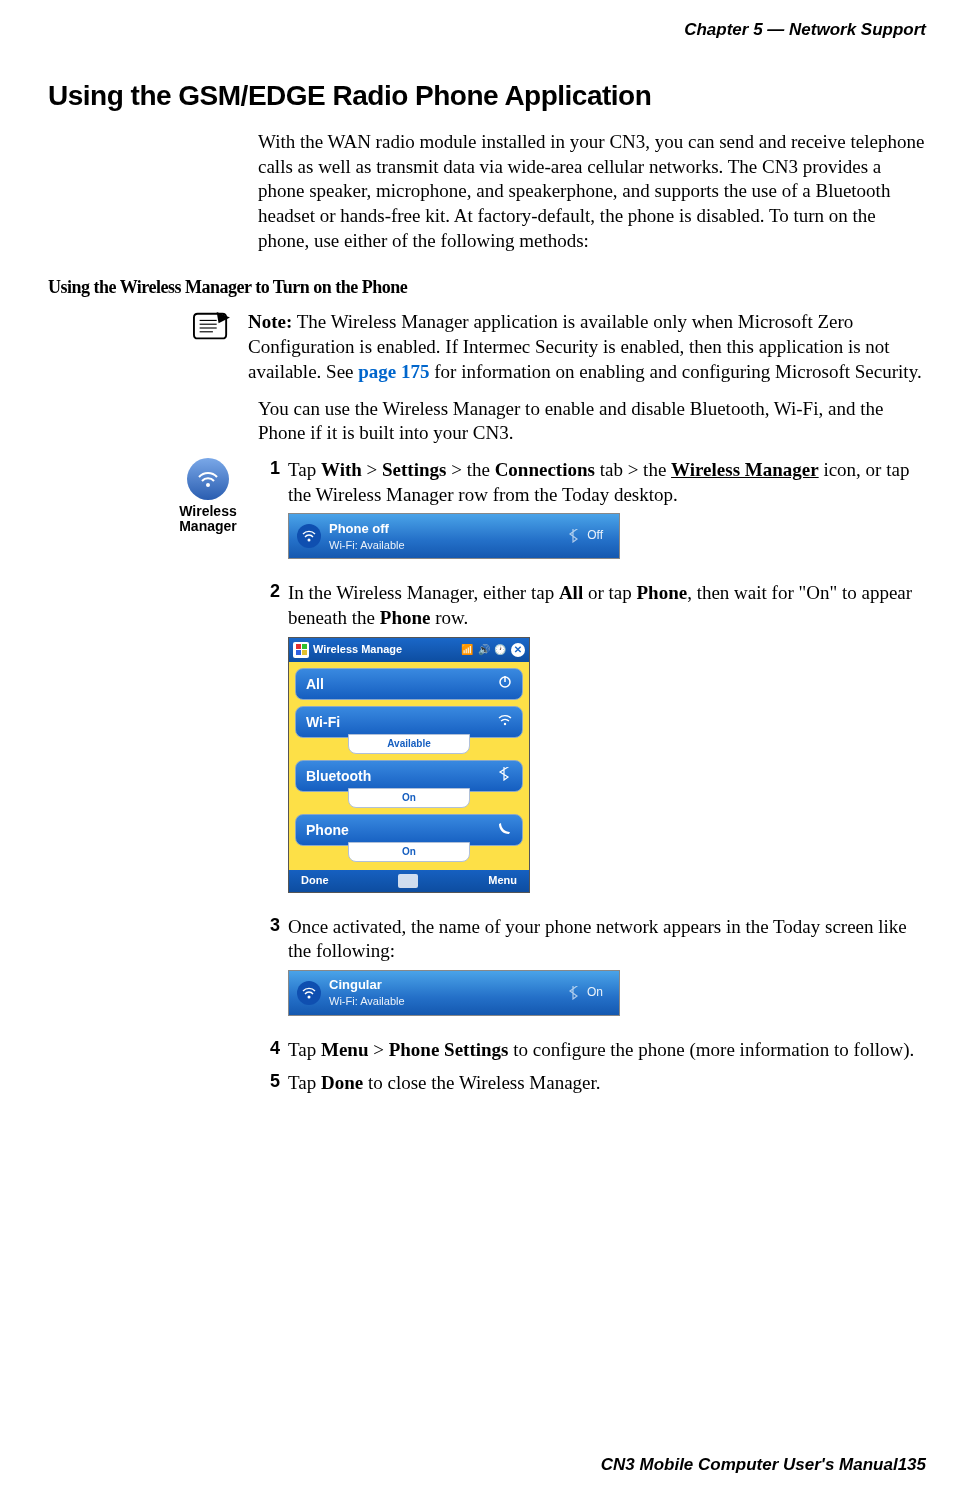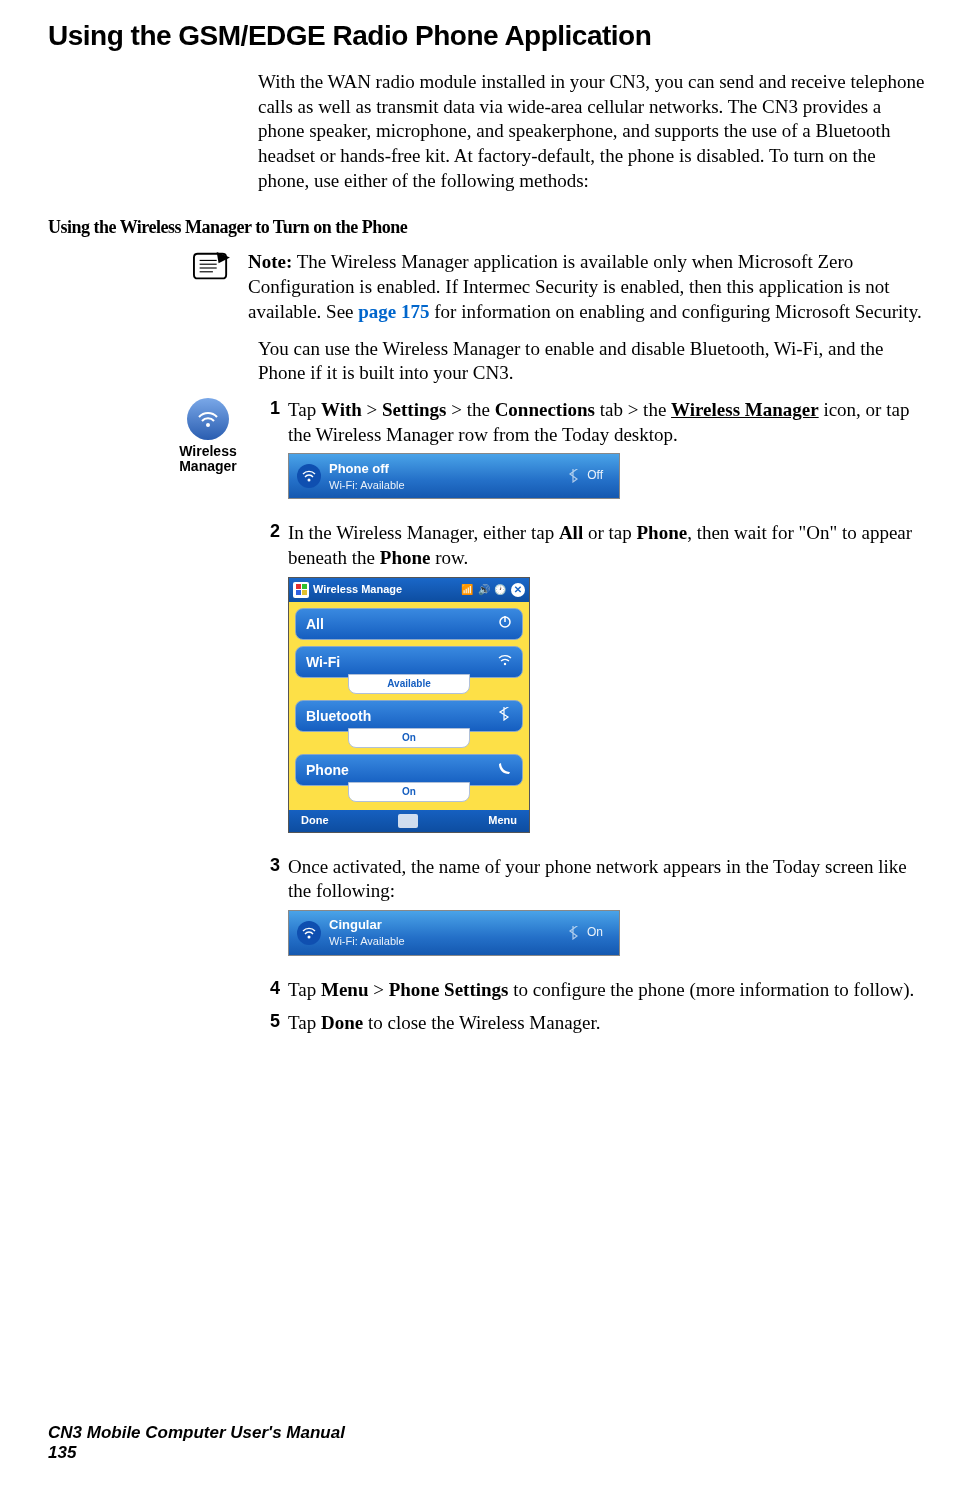--- a/index.html
+++ b/index.html
@@ -215,36 +215,36 @@
   }
   .wm-footer{
     height:22px;background:linear-gradient(#1660c0,#0d4da0);
     display:flex;justify-content:space-between;align-items:center;
     color:#fff;font-size:11px;font-weight:bold;padding:0 12px;
   }
   .wm-footer .kbd{width:20px;height:14px;background:#fff;opacity:.8;border-radius:2px;}
 
   .footer {
     position: absolute;
-    bottom: 40px;
+    bottom: 28px;
     left: 48px;
     right: 48px;
     display: flex;
     justify-content: flex-end;
     font-family: Arial, Helvetica, sans-serif;
     font-weight: bold;
     font-style: italic;
     font-size: 17px;
-    flex-direction: column;
   }
 </style>
 </head>
 <body>
 
 <div class="page">
+  <div class="header">Chapter 5 —  Network Support</div>
 
   <h1 class="section">Using the GSM/EDGE Radio Phone Application</h1>
 
   <div class="indent-block">
     <p class="body-text">With the WAN radio module installed in your CN3, you can send and receive telephone calls as well as transmit data via wide-area cellular networks. The CN3 provides a phone speaker, microphone, and speakerphone, and supports the use of a Bluetooth headset or hands-free kit. At factory-default, the phone is disabled. To turn on the phone, use either of the following methods:</p>
   </div>
 
   <h2 class="subsection">Using the Wireless Manager to Turn on the Phone</h2>
 
   <div class="indent-block">

